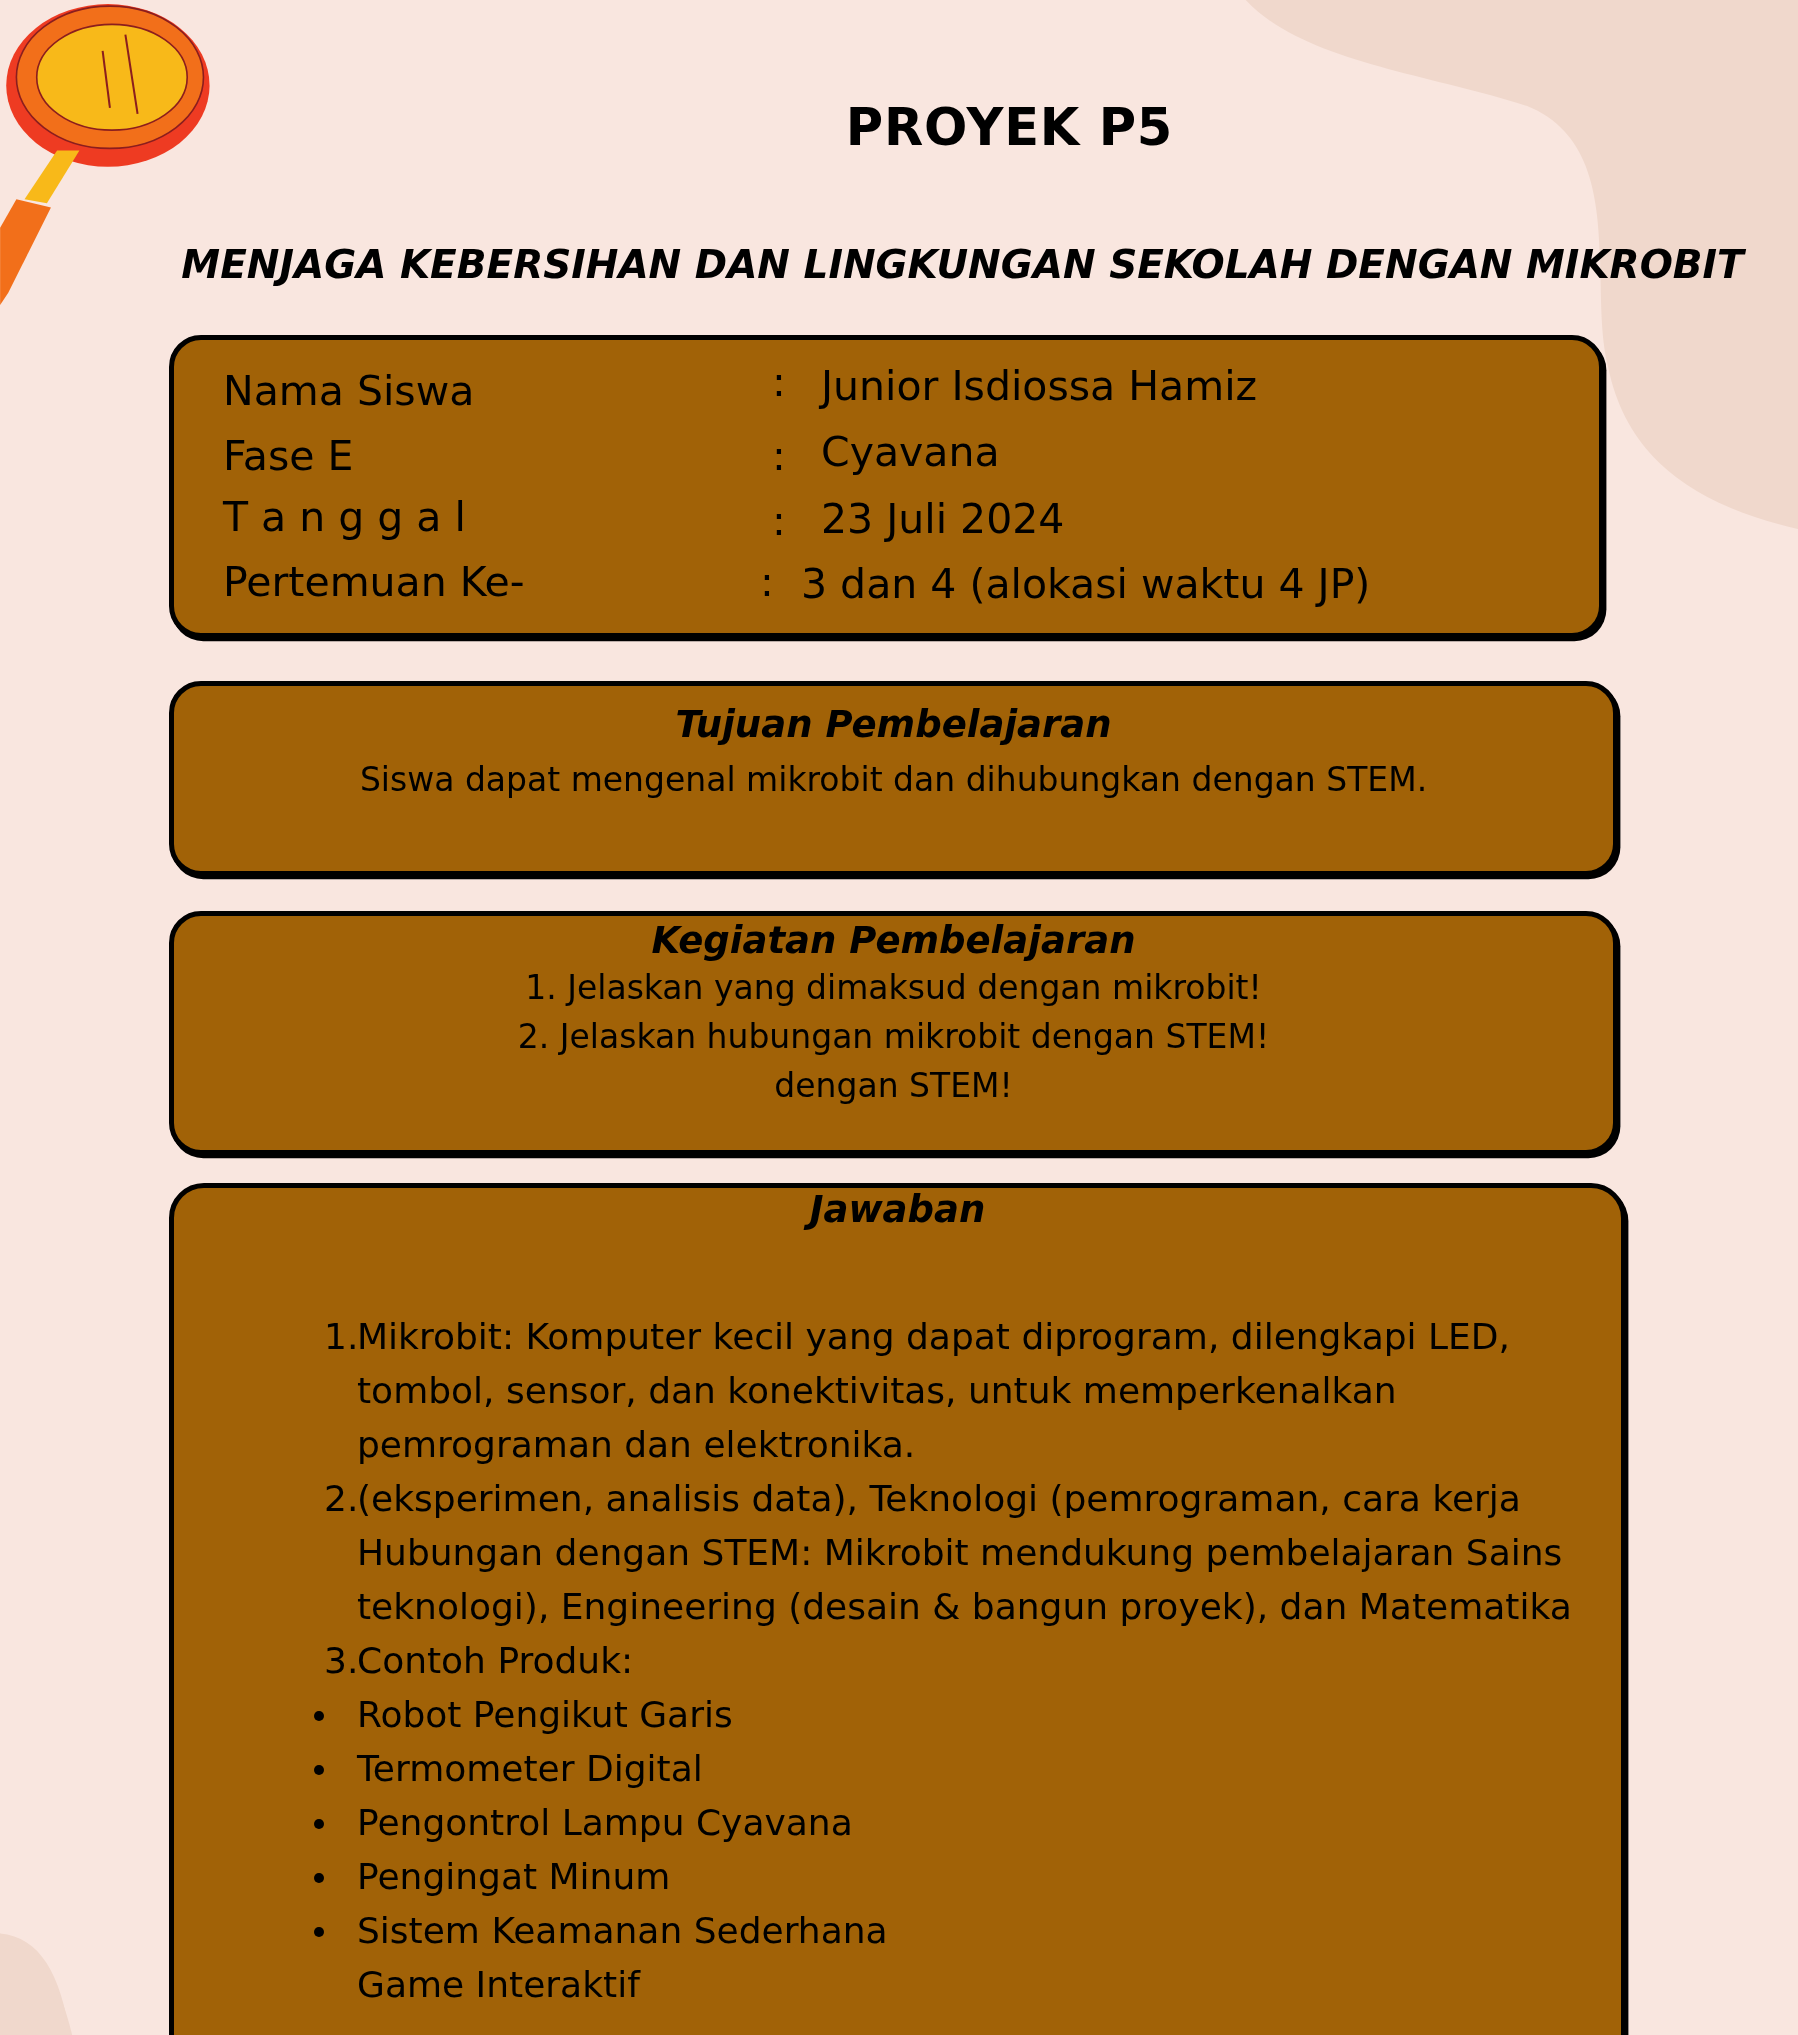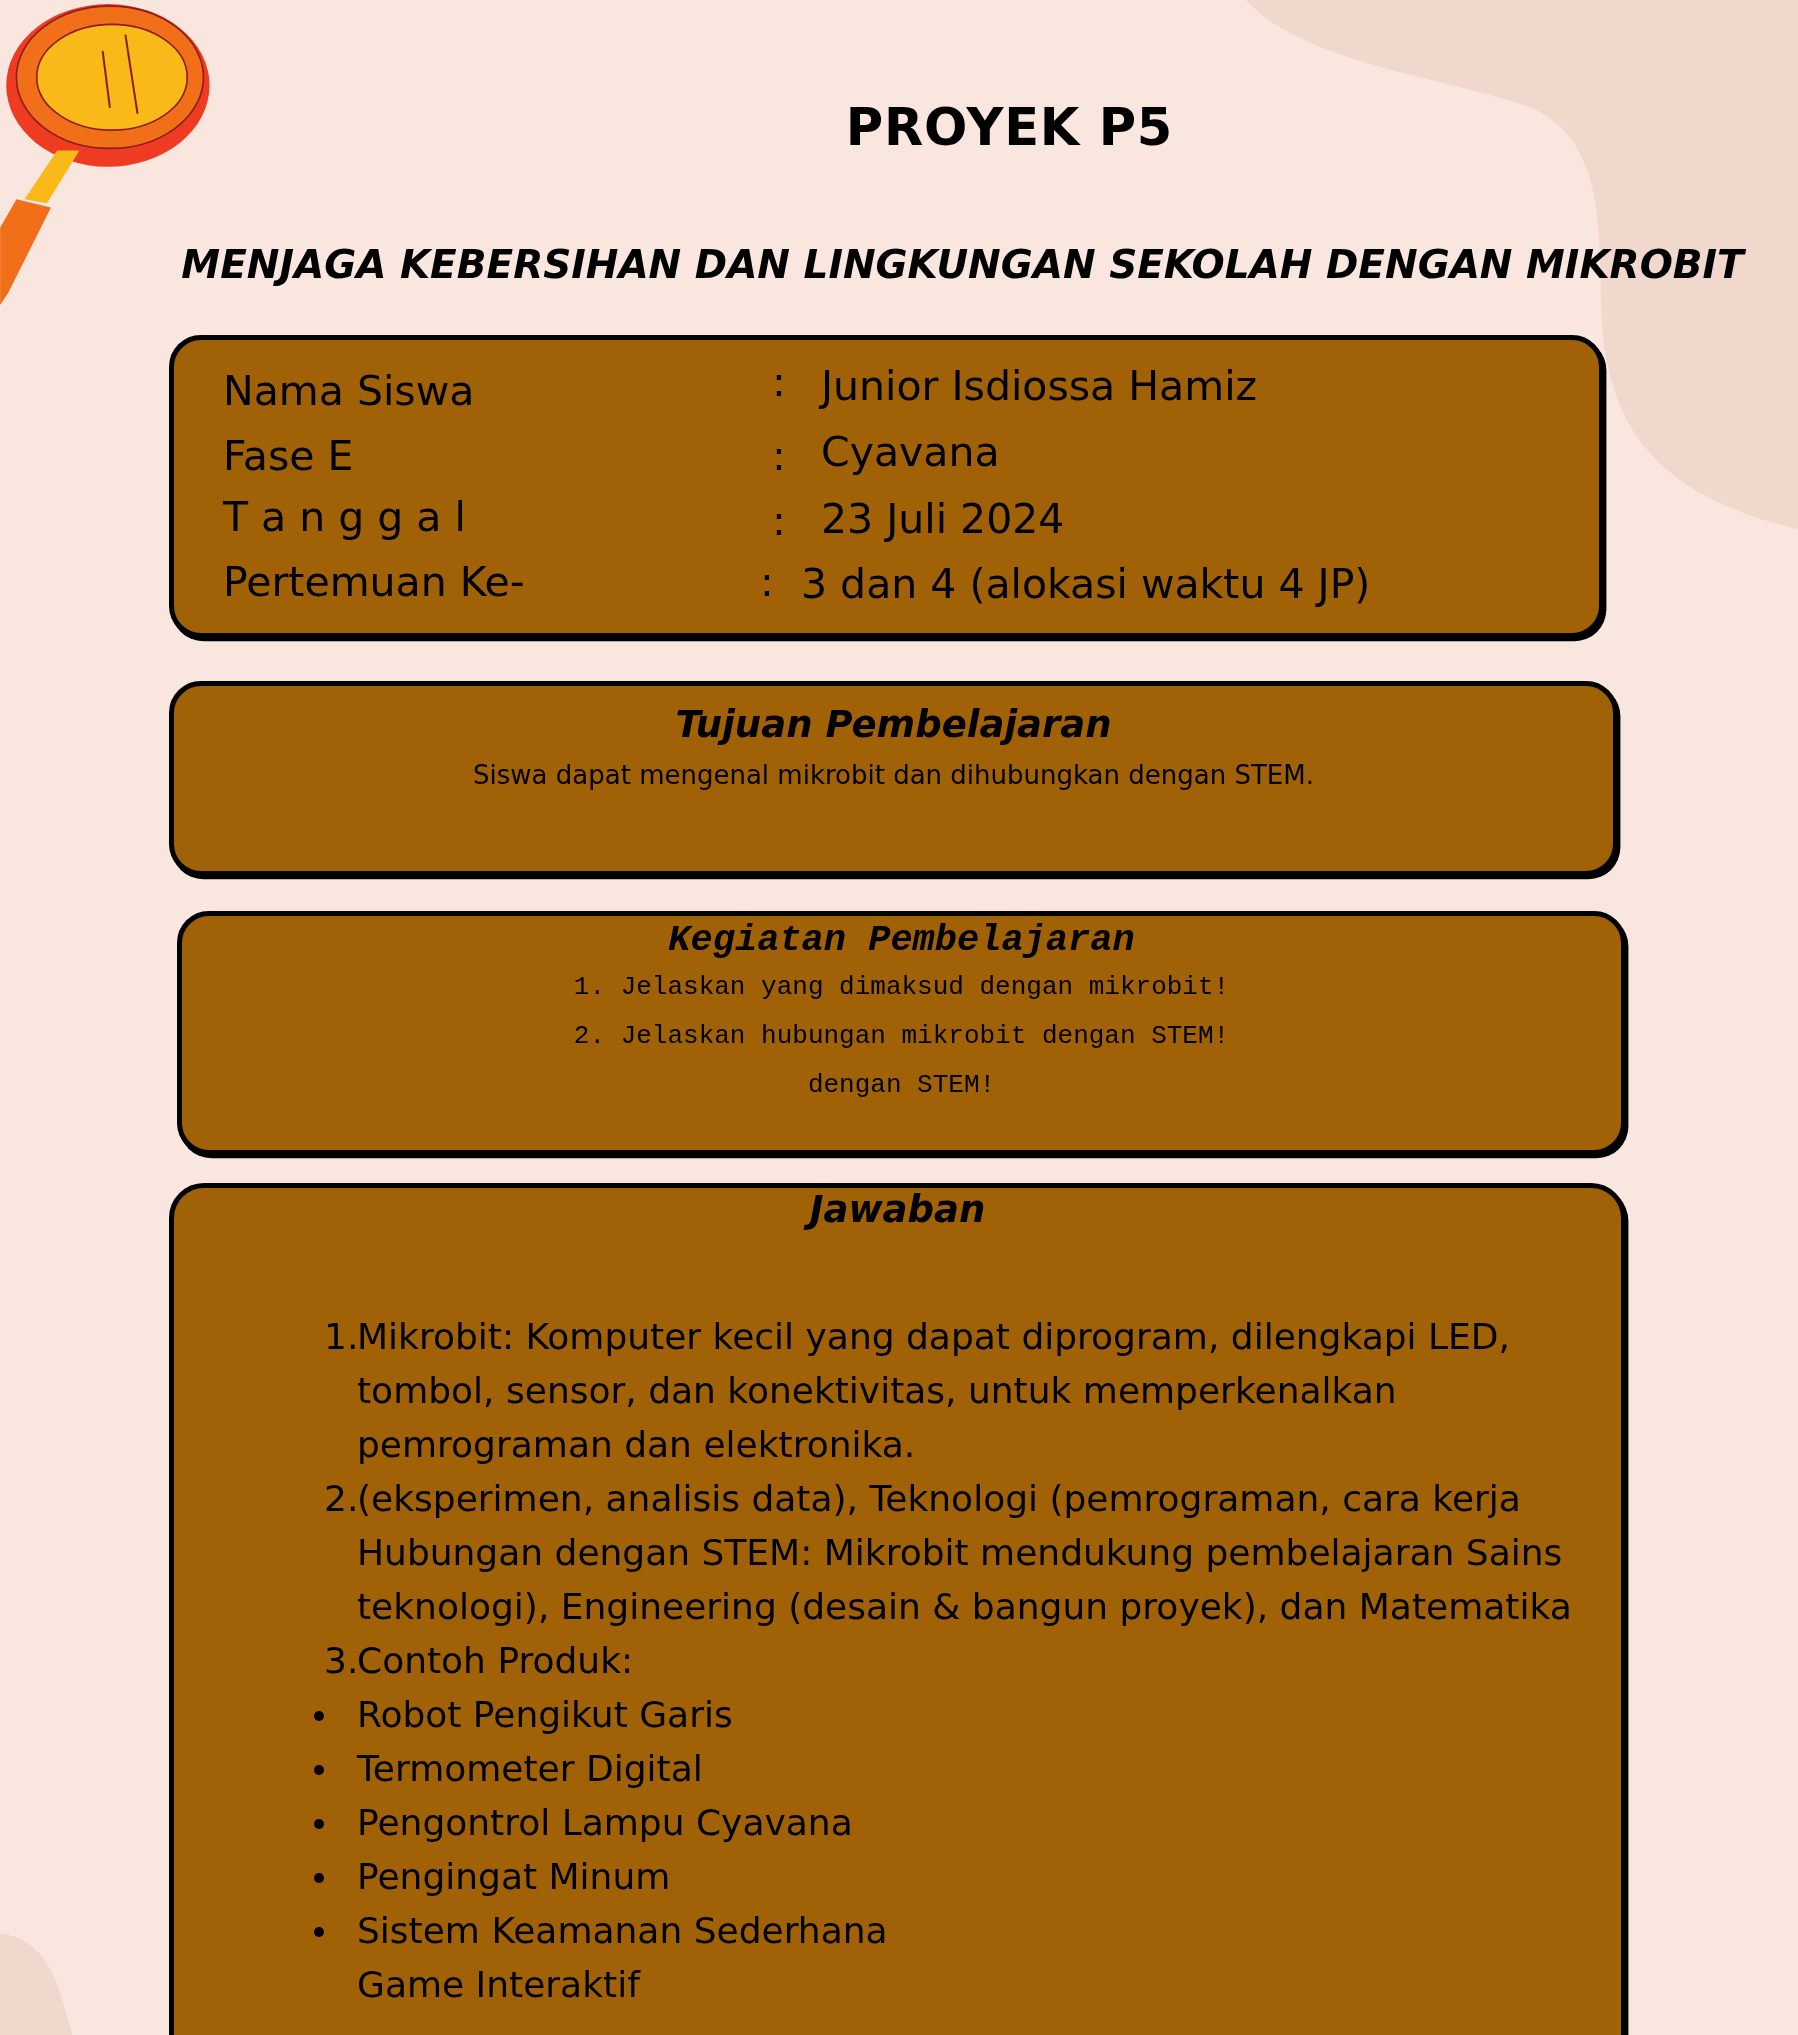--- a/index.html
+++ b/index.html
@@ -4,28 +4,28 @@
 <style>
   html, body { margin:0; padding:0; }
   body { width:1799px; height:2544px; position:relative; overflow:hidden; background:#F9E6DF; font-family:"DejaVu Sans", sans-serif; color:#000; }
   .deco { position:absolute; }
   .title { position:absolute; left:0; width:1799px; text-align:center; font-family:"DejaVu Sans", sans-serif; font-weight:bold; letter-spacing:0.8px; }
   #main-title { top:98px; font-size:51px; left:110px; }
   #sub-title { top:242px; font-size:39px; left:63px; letter-spacing:0; font-style:italic; }
   .card { position:absolute; background:#a16207; border:5.3px solid #000; border-radius:32px; box-sizing:border-box; box-shadow:2.4px 3.3px 0 #000; }
   #info-card { left:169px; top:335px; width:1435px; height:303px; }
   #tujuan-card { left:169px; top:681px; width:1449px; height:195px; }
-  #kegiatan-card { left:177px; top:911px; width:1449px; height:244px;font-family:Liberation Mono, monospace; }
+  #kegiatan-card { left:169px; top:911px; width:1449px; height:244px; }
   #jawaban-card { left:169px; top:1183px; width:1457px; height:1226px; border-radius:35px; }
   .info-row { position:absolute; font-size:41px; line-height:1; }
   .lbl { position:absolute; left:49px; }
   .colon { position:absolute; left:598px; }
   .val { position:absolute; left:647px; white-space:nowrap; }
   .card-head { text-align:center; font-weight:bold; font-size:37px; font-style:italic; }
-  .center-text { text-align:center; font-size:26px; }
+  .center-text { text-align:center; font-size:33px; }
   ol.qa, ul.prod { margin:0; padding:0; list-style:none; }
   .qa li, .prod li { font-size:36px; line-height:54px; position:relative; }
   .num { position:absolute; left:-33px; }
   .bullet { position:absolute; left:-43px; top:23px; width:9.8px; height:9.8px; border-radius:50%; background:#000; }
 </style>
 </head>
 <body>
 
 <svg class="deco" style="left:0;top:0" width="1799" height="2544" viewBox="0 0 4419 6250">
   <path d="M3060 0 C3200 150 3500 180 3750 260 C4000 360 3900 700 3950 900 C4000 1150 4200 1250 4419 1300 L4419 0 Z" fill="#F0D8CC"></path>

